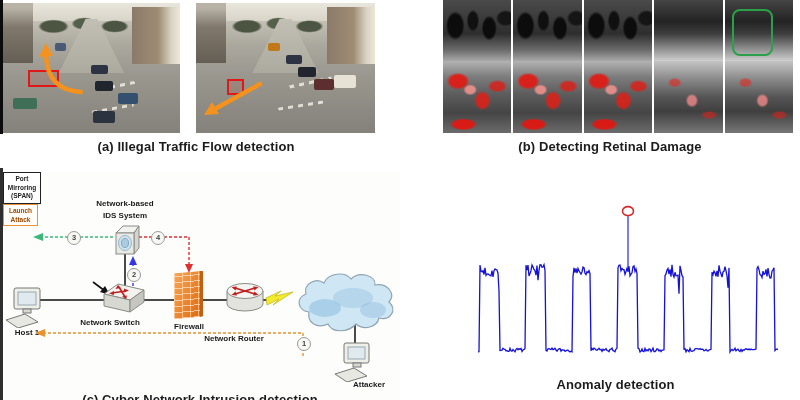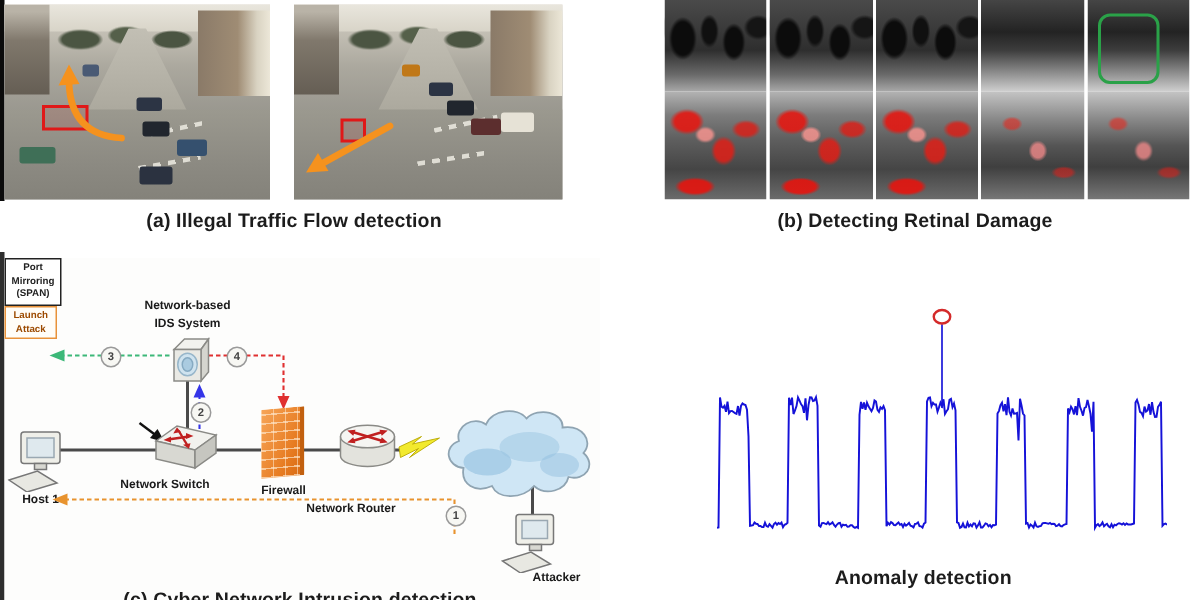--- a/index.html
+++ b/index.html
@@ -278,21 +278,21 @@
     <ellipse cx="82" cy="40" rx="13" ry="8" fill="#8dbcdd" opacity=".45"></ellipse>
   </svg>
   <div id="internet-label" class="lbl">Internet</div>
 
   <svg class="node" style="left:330px;top:170px;" width="40" height="40">
     <rect x="11" y="1" width="25" height="20" rx="2" fill="#efefe9" stroke="#777"></rect>
     <rect x="15" y="5" width="17" height="12" fill="#dfe9ee" stroke="#9aa8b2"></rect>
     <rect x="20" y="21" width="8" height="4" fill="#d8d8d2" stroke="#777"></rect>
     <polygon points="2,32 21,26 34,34 14,40" fill="#e8e8e2" stroke="#777"></polygon>
   </svg>
-  <div class="lbl" style="left:338px;top:208px;width:60px;">Attacker</div>
+  <div class="lbl" style="left:322px;top:208px;width:60px;text-align:right;">Attacker</div>
 
   <div id="launch-box">
     <div>Launch</div>
     <div>Attack</div>
   </div>
 
   <span class="stepnum" style="left:294px;top:165px;">1</span>
   <span class="stepnum" style="left:124px;top:96px;">2</span>
   <span class="stepnum" style="left:64px;top:59px;">3</span>
   <span class="stepnum" style="left:148px;top:59px;">4</span>

